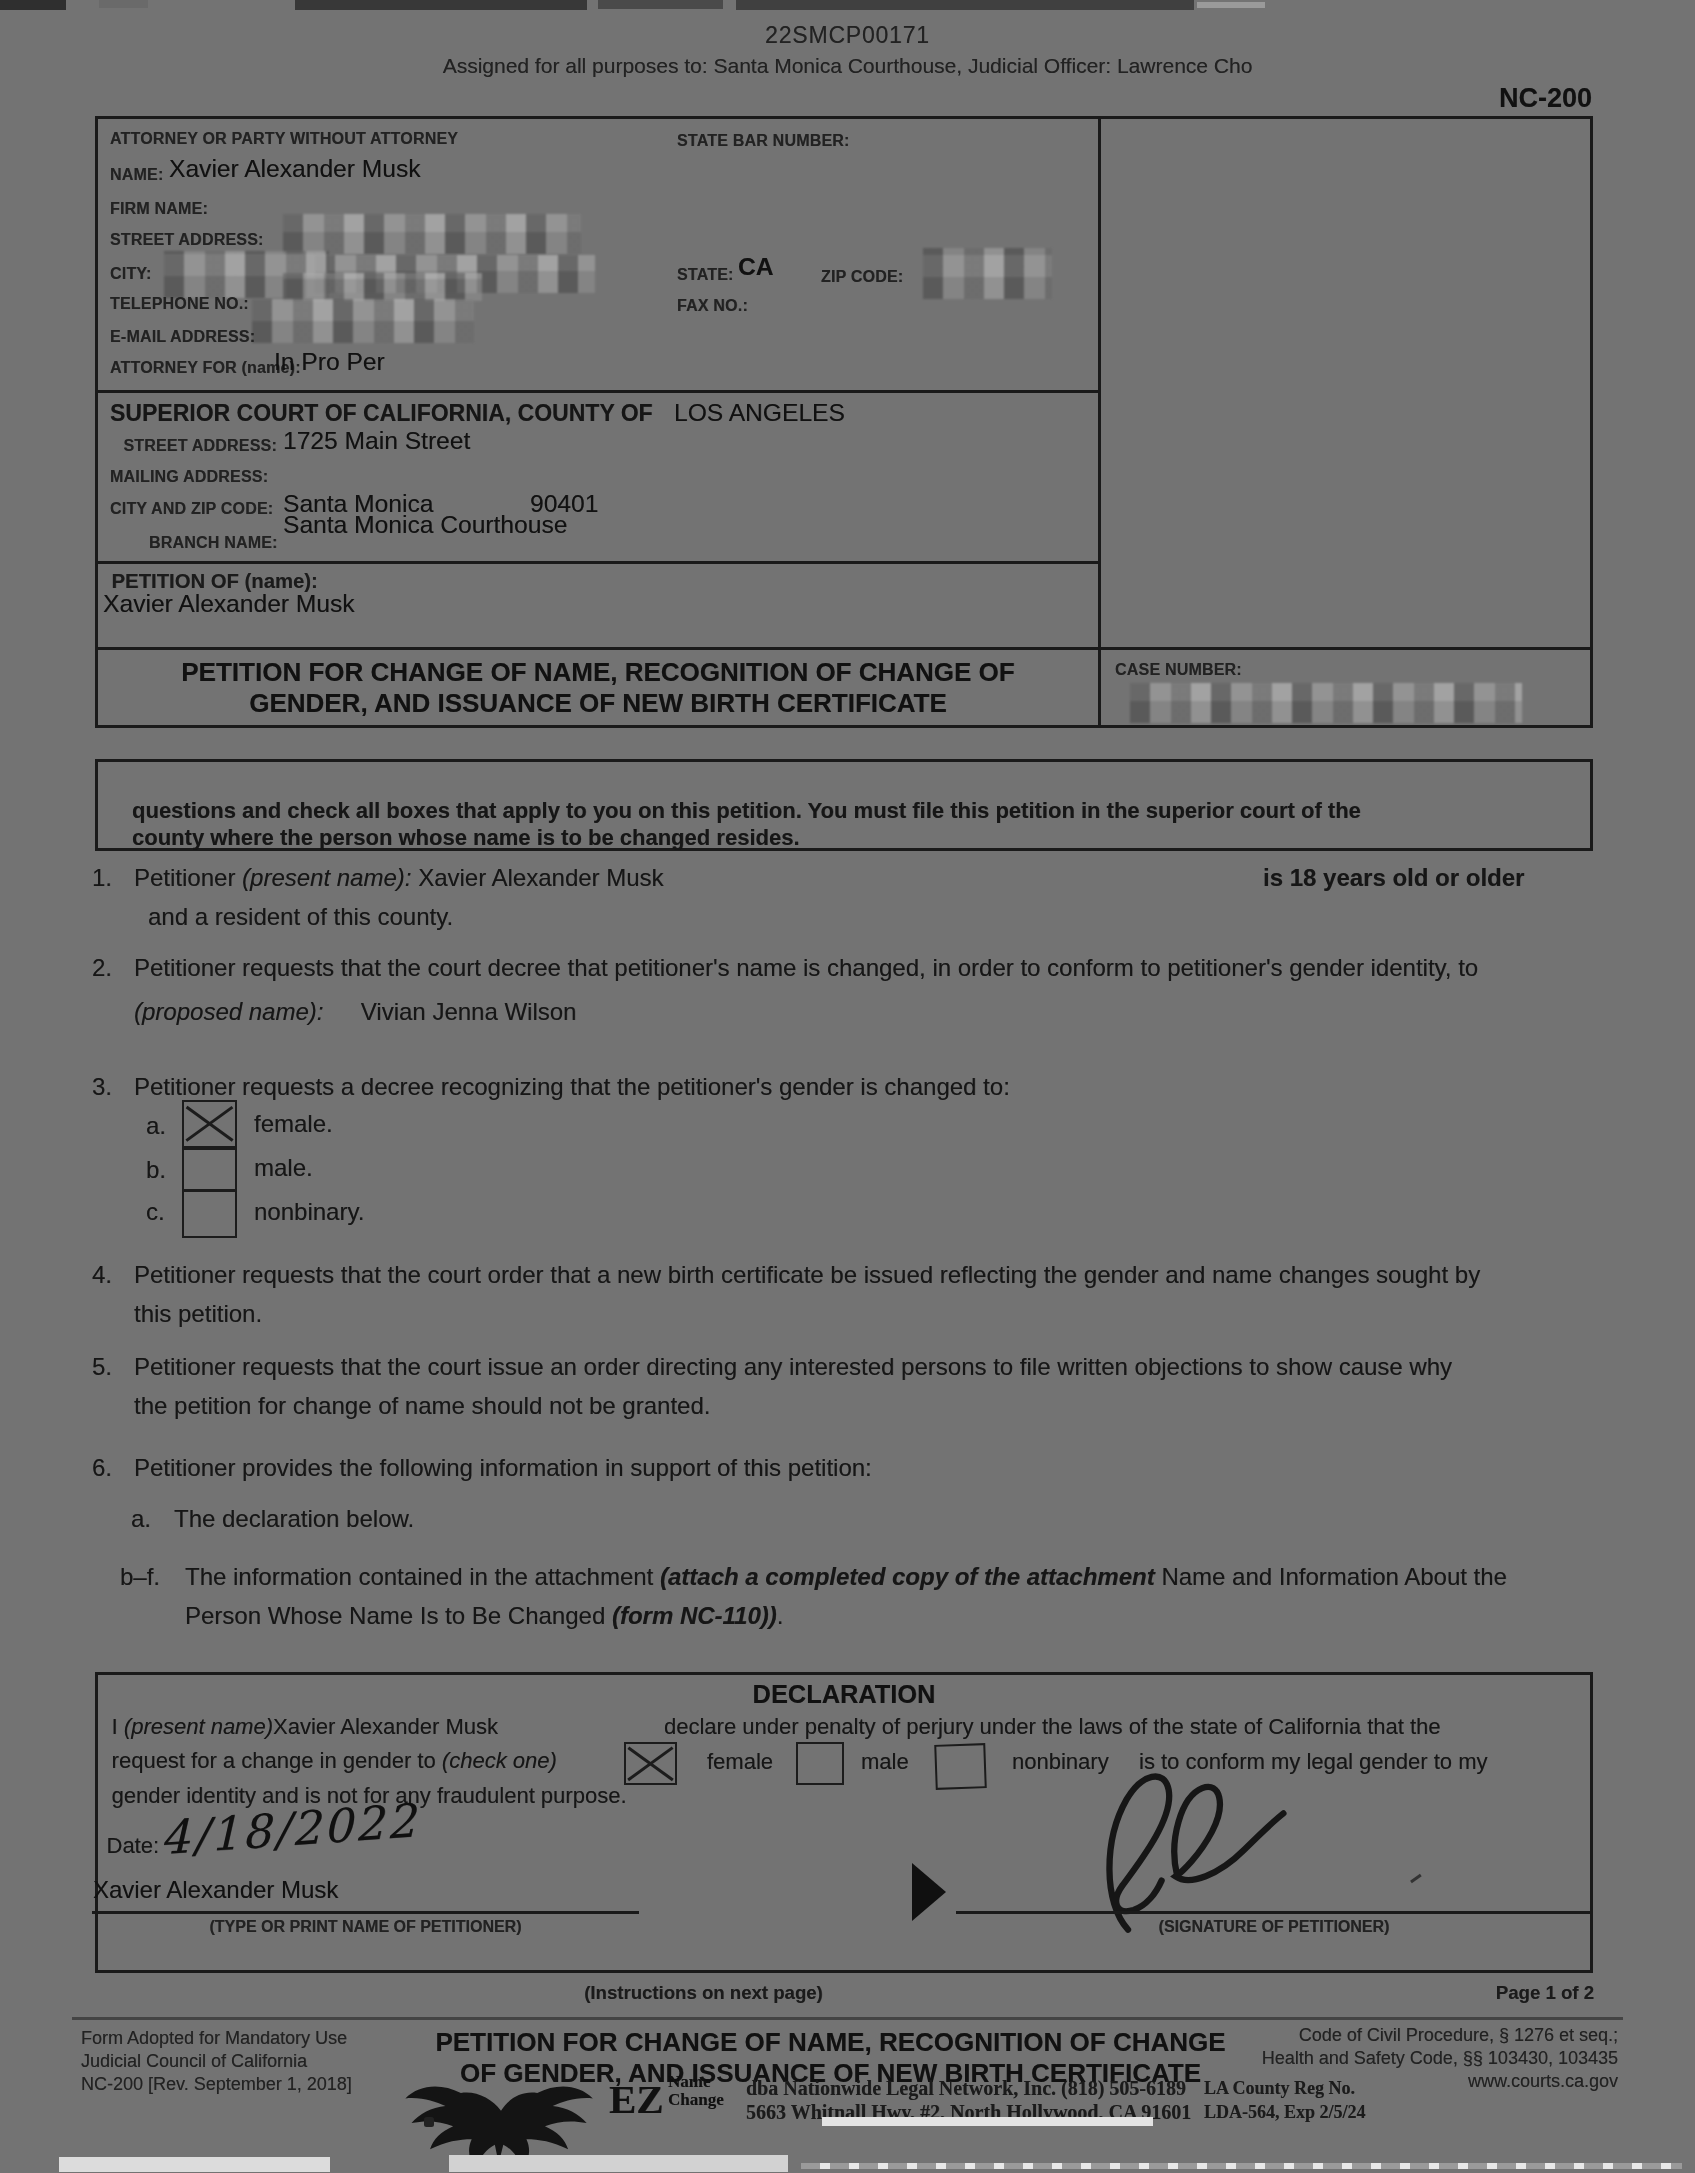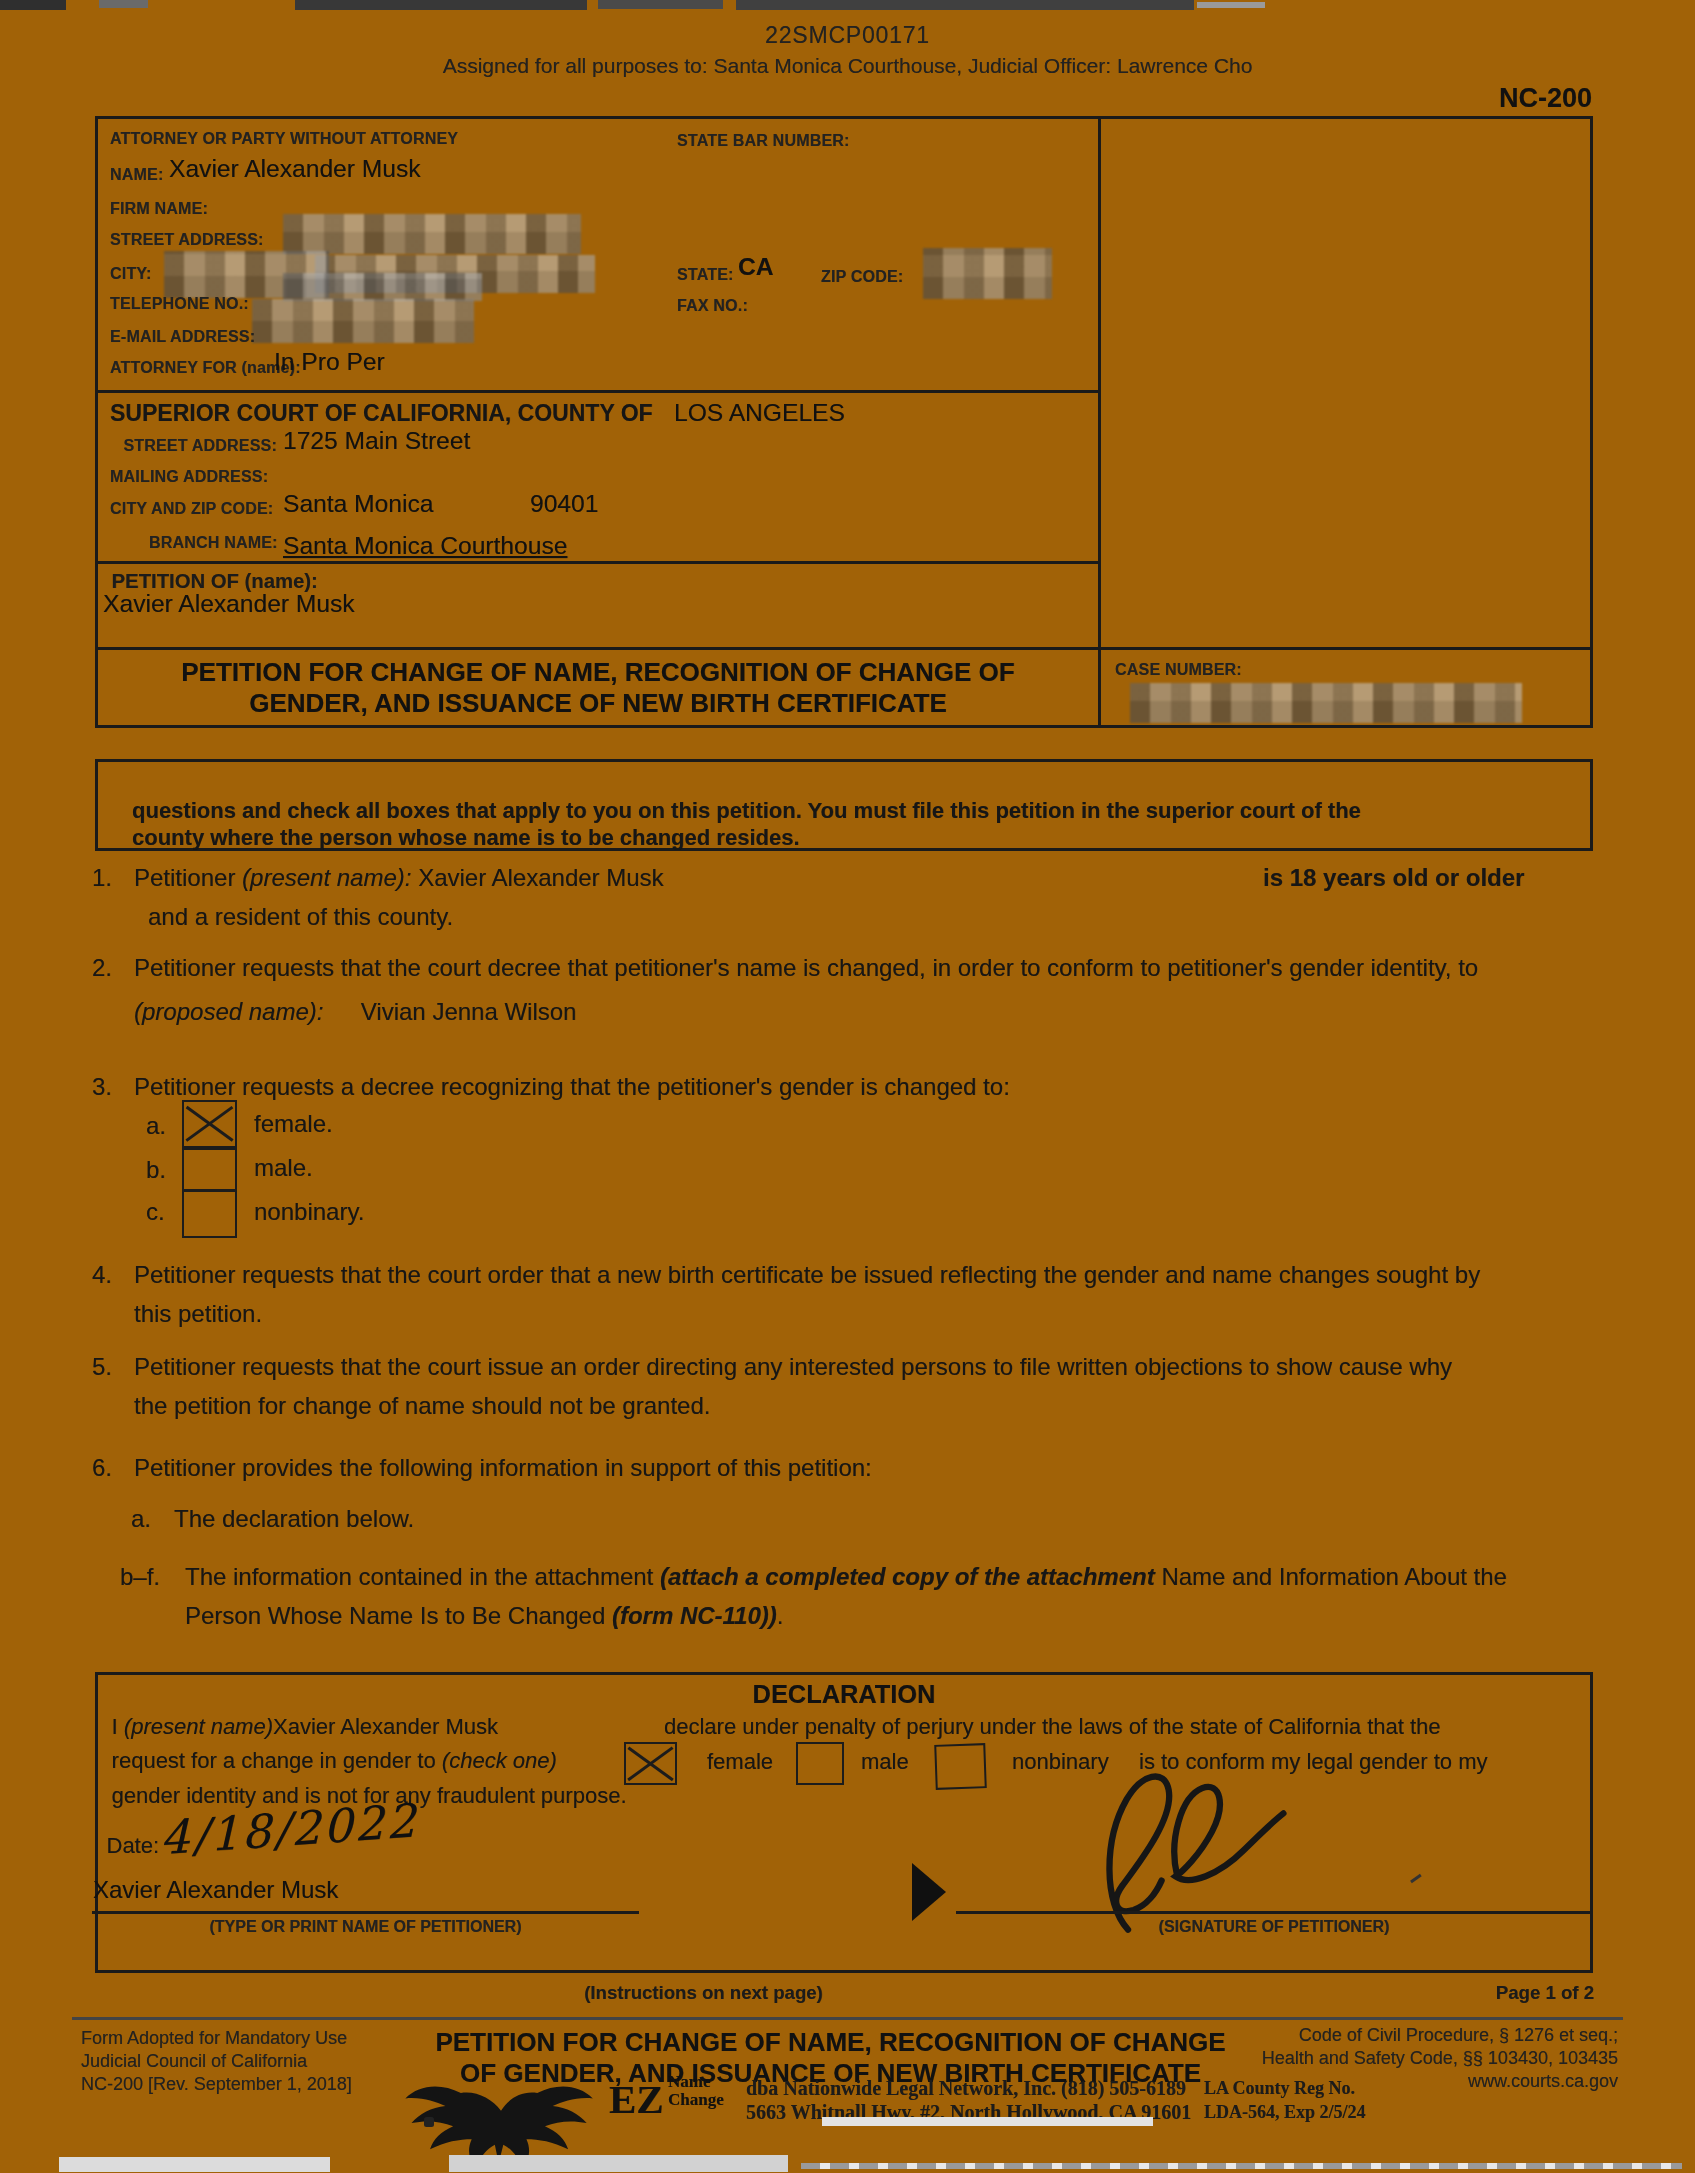--- a/index.html
+++ b/index.html
@@ -1,16 +1,16 @@
 <!DOCTYPE html>
 <html style="font-size:13.6px"><head>
 <meta charset="utf-8">
 <style>
   html,body{margin:0;padding:0;background:#ffffff;}
-  #page{position:relative;width:1695px;height:2174px;background:#a16207;overflow:hidden;
+  #page{position:relative;width:1695px;height:2174px;background:#737373;overflow:hidden;
         font-family:"Liberation Sans",sans-serif;color:#1a1a1a;}
   .abs{position:absolute;}
   .ink{text-shadow:0.3px 0.3px 0.5px rgba(0,0,0,0.35);}
   .lbl{font-size:16px;font-weight:700;letter-spacing:0.2px;color:#222;}
   .val{font-size:24.6px;color:#111;}
   .itm{font-size:24px;color:#161616;}
   .it{font-style:italic;}
   .b{font-weight:700;}
   .ctr{text-align:center;}
   .rt{text-align:right;}
@@ -82,21 +82,21 @@
 
     <div class="abs b" style="left:12px;top:281px;font-size:23px;color:#161616;">SUPERIOR COURT OF CALIFORNIA, COUNTY OF</div>
     <div class="abs val" style="left:576px;top:280px;">LOS ANGELES</div>
     <div class="abs lbl" style="left:25.4px;top:318px;">STREET ADDRESS:</div>
     <div class="abs val" style="left:185px;top:308px;">1725 Main Street</div>
     <div class="abs lbl" style="left:12px;top:349px;">MAILING ADDRESS:</div>
     <div class="abs lbl" style="left:12px;top:381px;">CITY AND ZIP CODE:</div>
     <div class="abs val" style="left:185px;top:371px;">Santa Monica</div>
     <div class="abs val" style="left:432px;top:371px;">90401</div>
     <div class="abs lbl" style="left:51px;top:415px;">BRANCH NAME:</div>
-    <div class="abs val" style="left:185px;top:413px;text-decoration:underline;">Santa Monica Courthouse</div>
+    <div class="abs val" style="left:185px;top:392px;">Santa Monica Courthouse</div>
 
     <div class="abs b" style="left:13.6px;top:451px;font-size:20.3px;color:#1b1b1b;">PETITION OF (name):</div>
     <div class="abs val" style="left:5.1px;top:471px;">Xavier Alexander Musk</div>
 
     <div class="abs ctr b" style="left:0;top:569px;width:1000px;font-size:26px;color:#111;">GENDER, AND ISSUANCE OF NEW BIRTH CERTIFICATE</div>
     <div class="abs ctr b" style="left:0;top:538px;width:1000px;font-size:26px;color:#111;">PETITION FOR CHANGE OF NAME, RECOGNITION OF CHANGE OF</div>
     <div class="abs lbl" style="left:1017px;top:542px;">CASE NUMBER:</div>
     <div class="abs mosaic" style="left:1032px;top:564px;width:392px;height:40px;"></div>
   </div>
 

